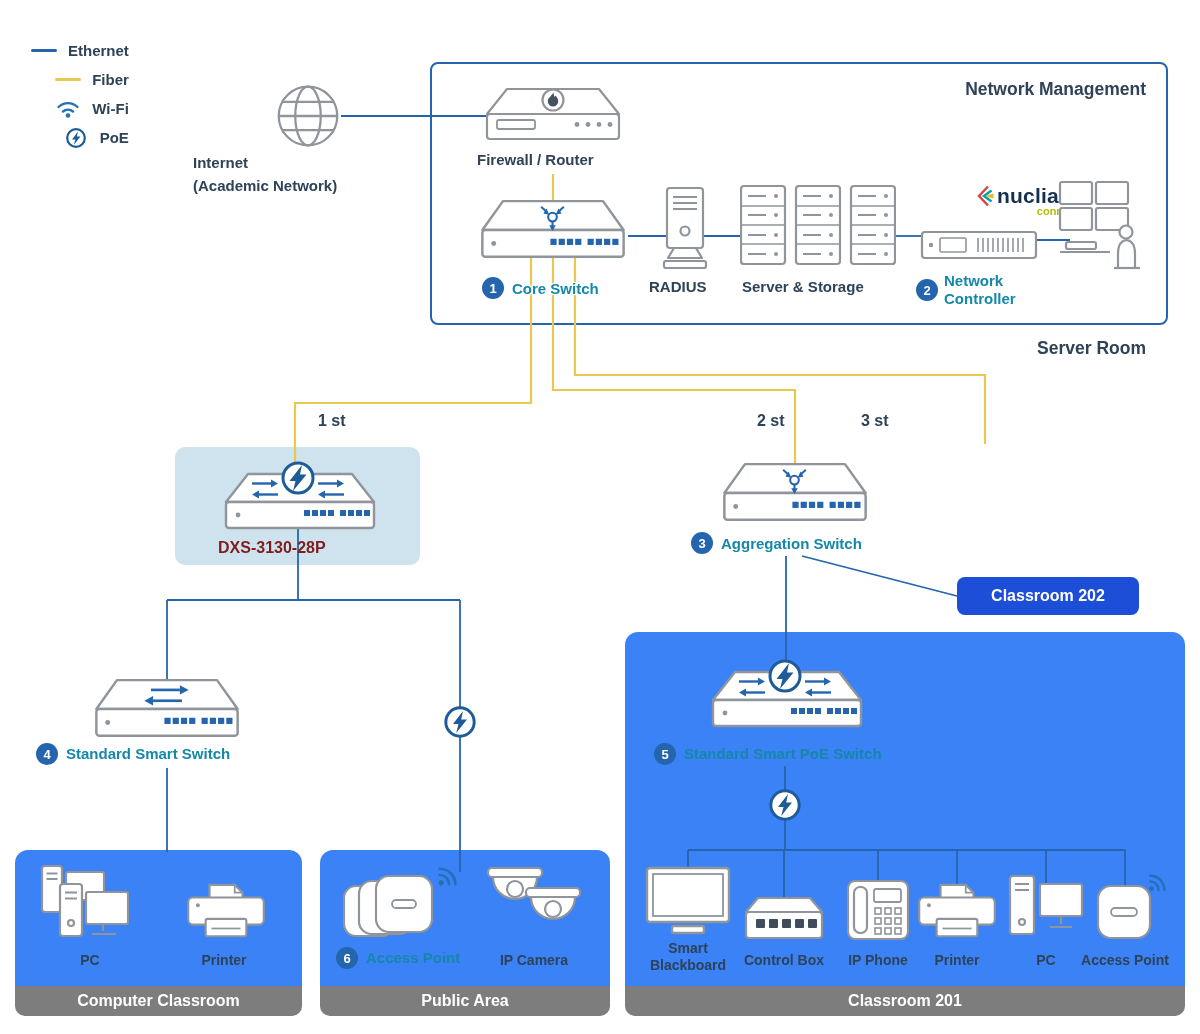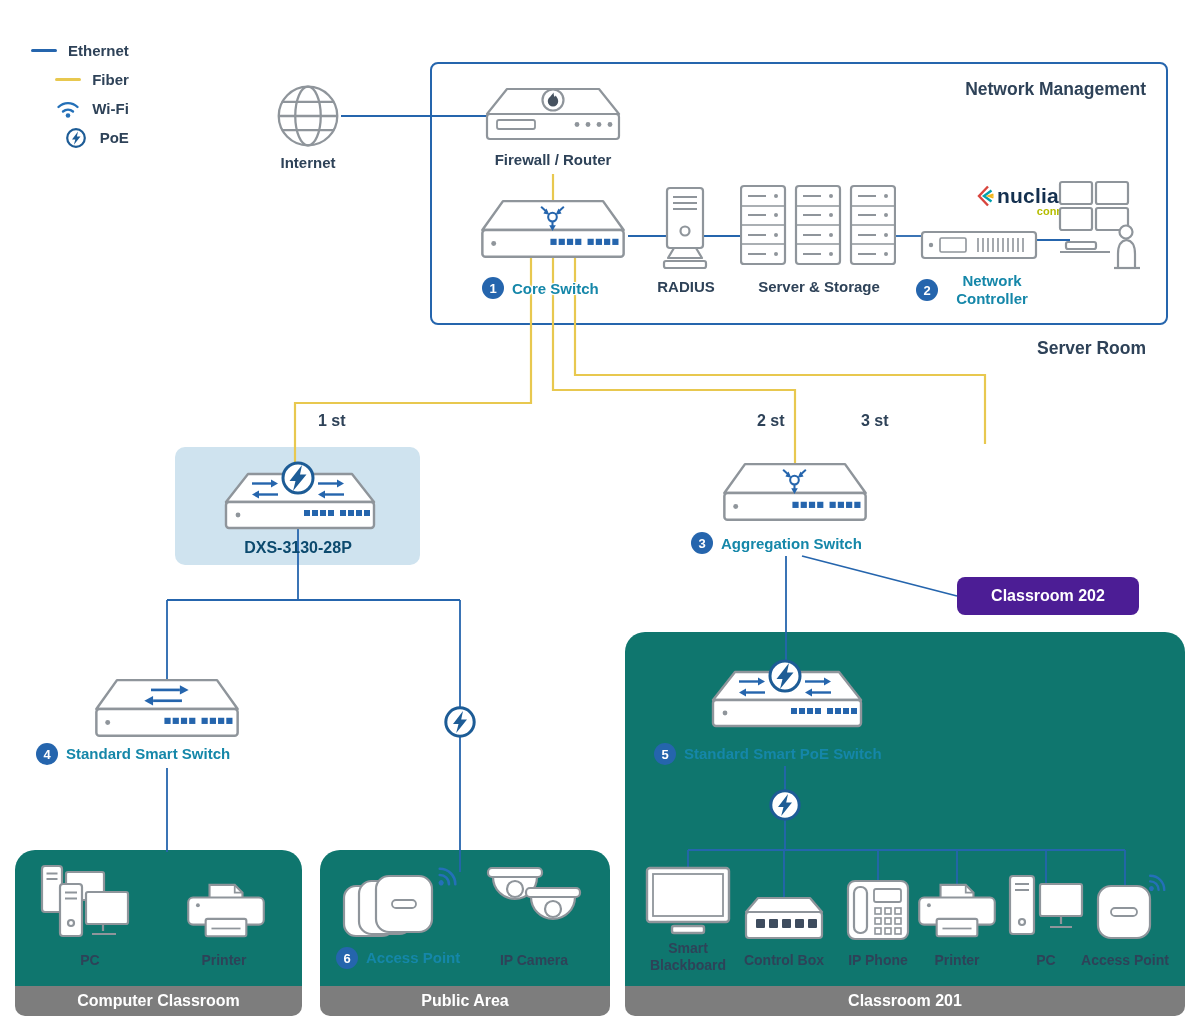--- a/index.html
+++ b/index.html
@@ -4,34 +4,34 @@
 <style>
   * { box-sizing: border-box; margin: 0; padding: 0; }
   html,body { background:#fff; }
   body { font-family:"Liberation Sans", sans-serif; }
   .canvas { position:relative; width:1200px; height:1034px; background:#fff; overflow:hidden; }
   .abs { position:absolute; }
   .lbl { font-size:15px; font-weight:700; color:#2e4258; line-height:1.25; white-space:nowrap; }
   .lbl-med { font-size:15px; font-weight:600; color:#2e4258; }
   .big { font-size:17.5px; }
   .teal { color:#1587a9; }
-  .blue { color:#0c4a6e; }
-  .center { text-align:center; }
+  .blue { color:#7f1d1d; }
+  .center { }
   .right { text-align:right; }
   .dev { font-size:14px; font-weight:700; color:#2e4258; text-align:center; line-height:1.2; }
   .riser { font-size:16px; font-weight:600; color:#2e4258; white-space:nowrap;margin-left:16px; }
   .halo { text-shadow:-1px -1px 0 #fff,1px -1px 0 #fff,-1px 1px 0 #fff,1px 1px 0 #fff,0 0 4px #fff; }
   .badge { width:22px; height:22px; border-radius:50%; background:#2565ad; color:#fff;
            font-size:13px; font-weight:700; display:flex; align-items:center; justify-content:center; }
-  .panel { background:#0f766e; border-radius:20px; }
+  .panel { background:#3b82f6; border-radius:13px; }
   .bar { position:absolute; left:0; right:0; bottom:0; height:30px; background:#7d7d7d;
          border-radius:0 0 10px 10px; color:#fff; font-size:16px; font-weight:700;
          display:flex; align-items:center; justify-content:center; }
   .mgmt-box { border:2px solid #2565ad; border-radius:8px; }
-  .room-badge { background:#4c1d95; border-radius:8px; color:#fff; font-size:16px; font-weight:700;
+  .room-badge { background:#1d4ed8; border-radius:8px; color:#fff; font-size:16px; font-weight:700;
                 display:flex; align-items:center; justify-content:center; }
   .dxs-hl { background:#cfe3ef; border-radius:10px; }
   .legend-row { display:flex; align-items:center; gap:10px; height:29px;justify-content:flex-end; }
   .legend-ico { width:28px; display:flex; align-items:center; justify-content:center; }
   .line-sample { display:inline-block; width:26px; height:3px; border-radius:2px; }
 </style>
 </head>
 <body>
 
 <div class="canvas">
@@ -118,20 +118,21 @@
 
   <svg class="abs" style="left:274px;top:82px" width="68" height="68" viewBox="0 0 72 72">
     <g fill="#fff" stroke="#8f959b" stroke-width="2.4">
       <circle cx="36" cy="36" r="31"></circle>
       <ellipse cx="36" cy="36" rx="13.5" ry="31" fill="none"></ellipse>
       <path d="M8 21 H64 M5 36 H67 M8 51 H64" fill="none"></path>
     </g>
   </svg>
   <div class="abs lbl center" style="left:193px;top:151px;width:230px;line-height:1.55">
     <div>Internet</div>
+    <div>(Academic Network)</div>
   </div>
 
   <div class="abs lbl big right" style="left:900px;top:338px;width:246px">Server Room</div>
   <div class="abs lbl big right" style="left:900px;top:79px;width:246px">Network Management</div>
 
   <svg class="abs" style="left:483px;top:86px" width="140" height="56" viewBox="0 0 140 56">
     <g fill="#fff" stroke="#8f959b" stroke-width="2.2" stroke-linejoin="round">
       <polygon points="24,3 116,3 136,28 4,28"></polygon>
       <rect x="4" y="28" width="132" height="25" rx="3"></rect>
       <rect x="14" y="34" width="38" height="9" rx="2" stroke-width="1.8"></rect>

